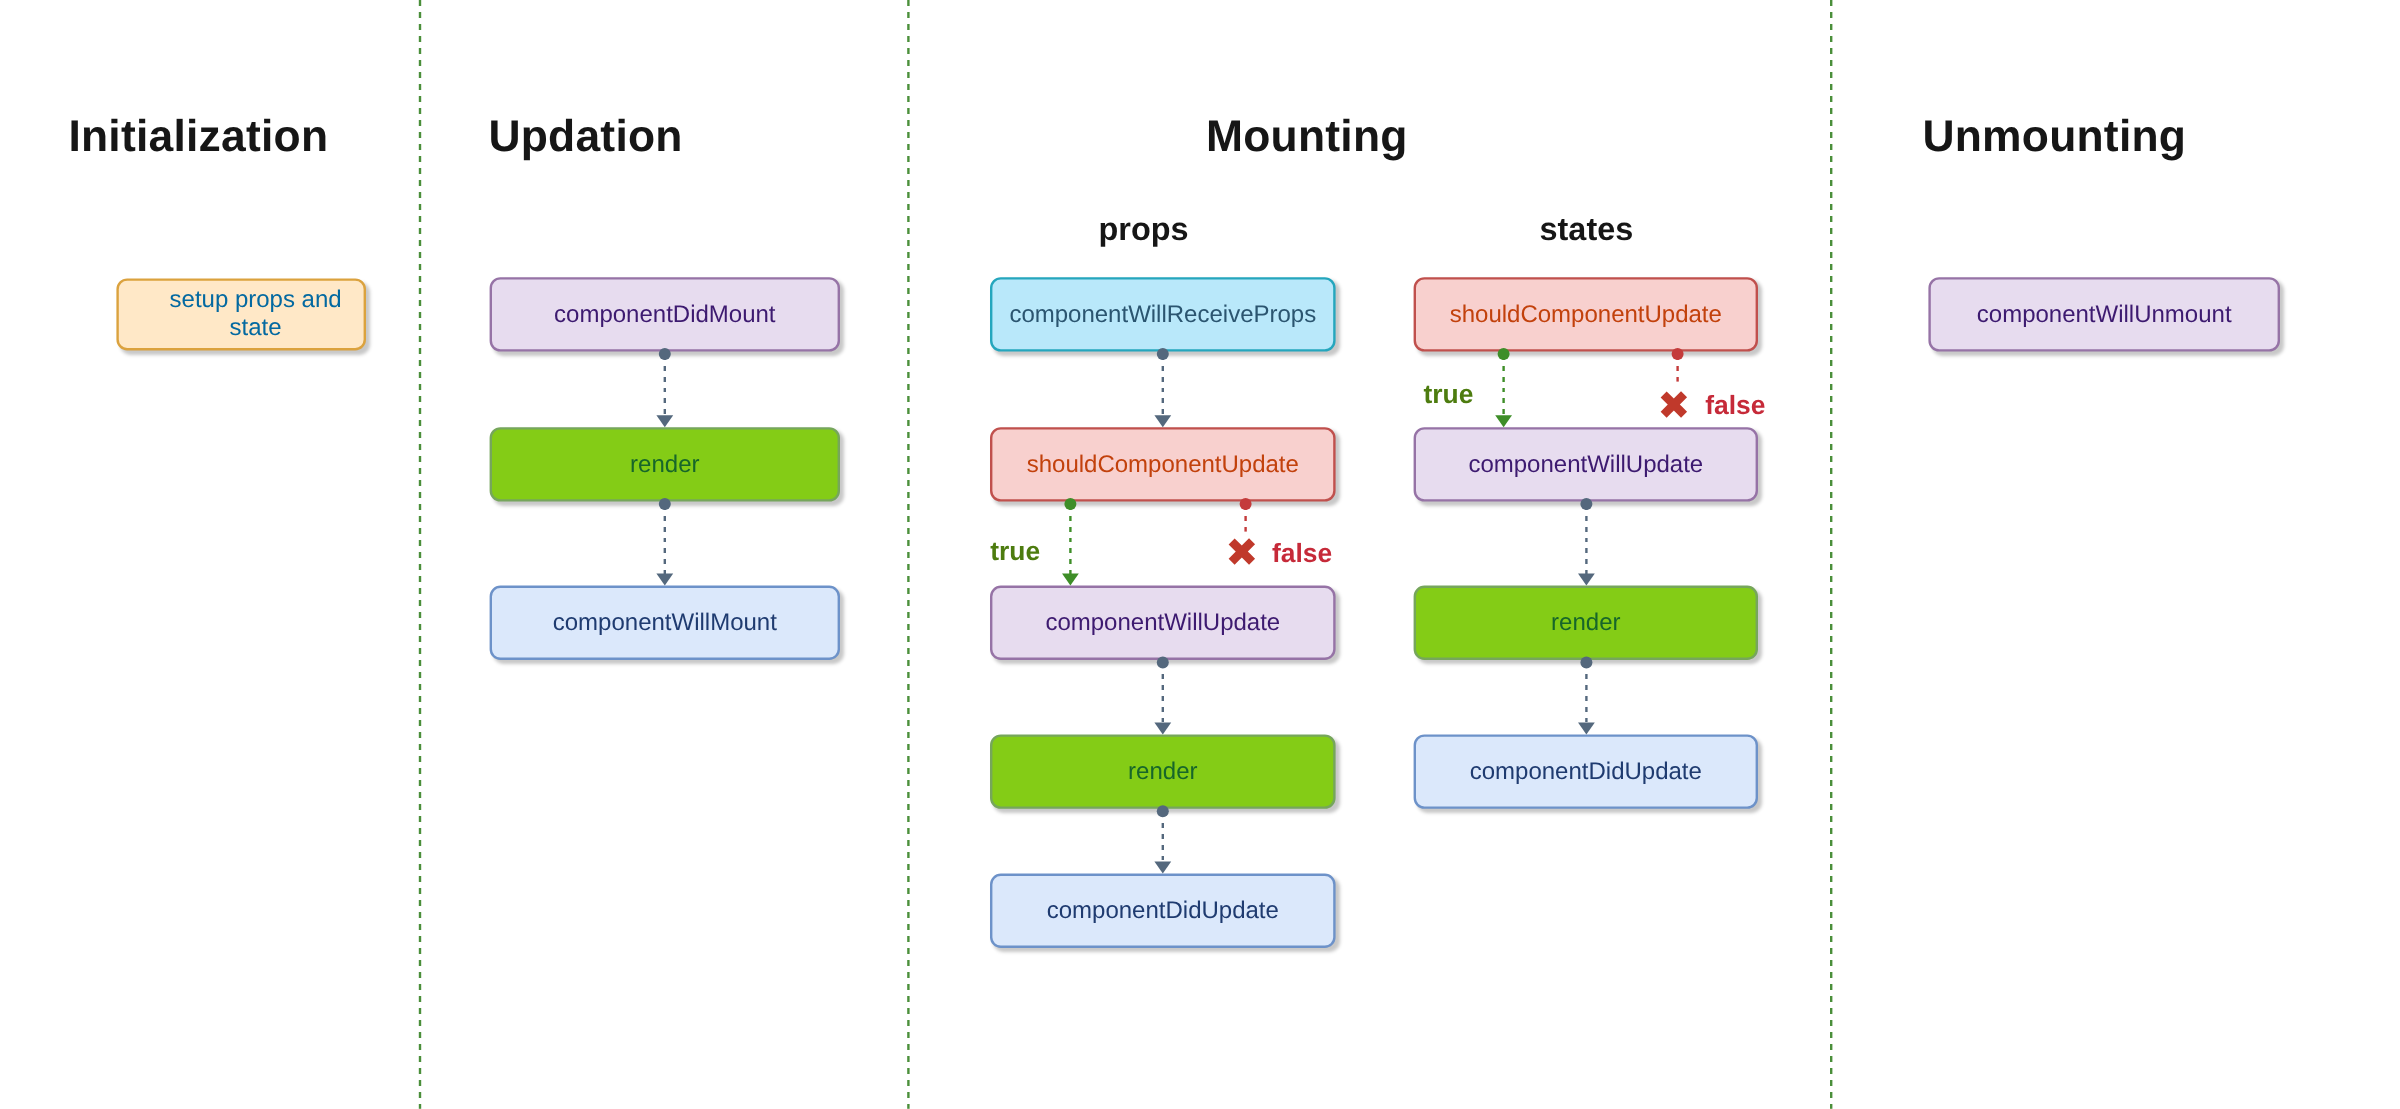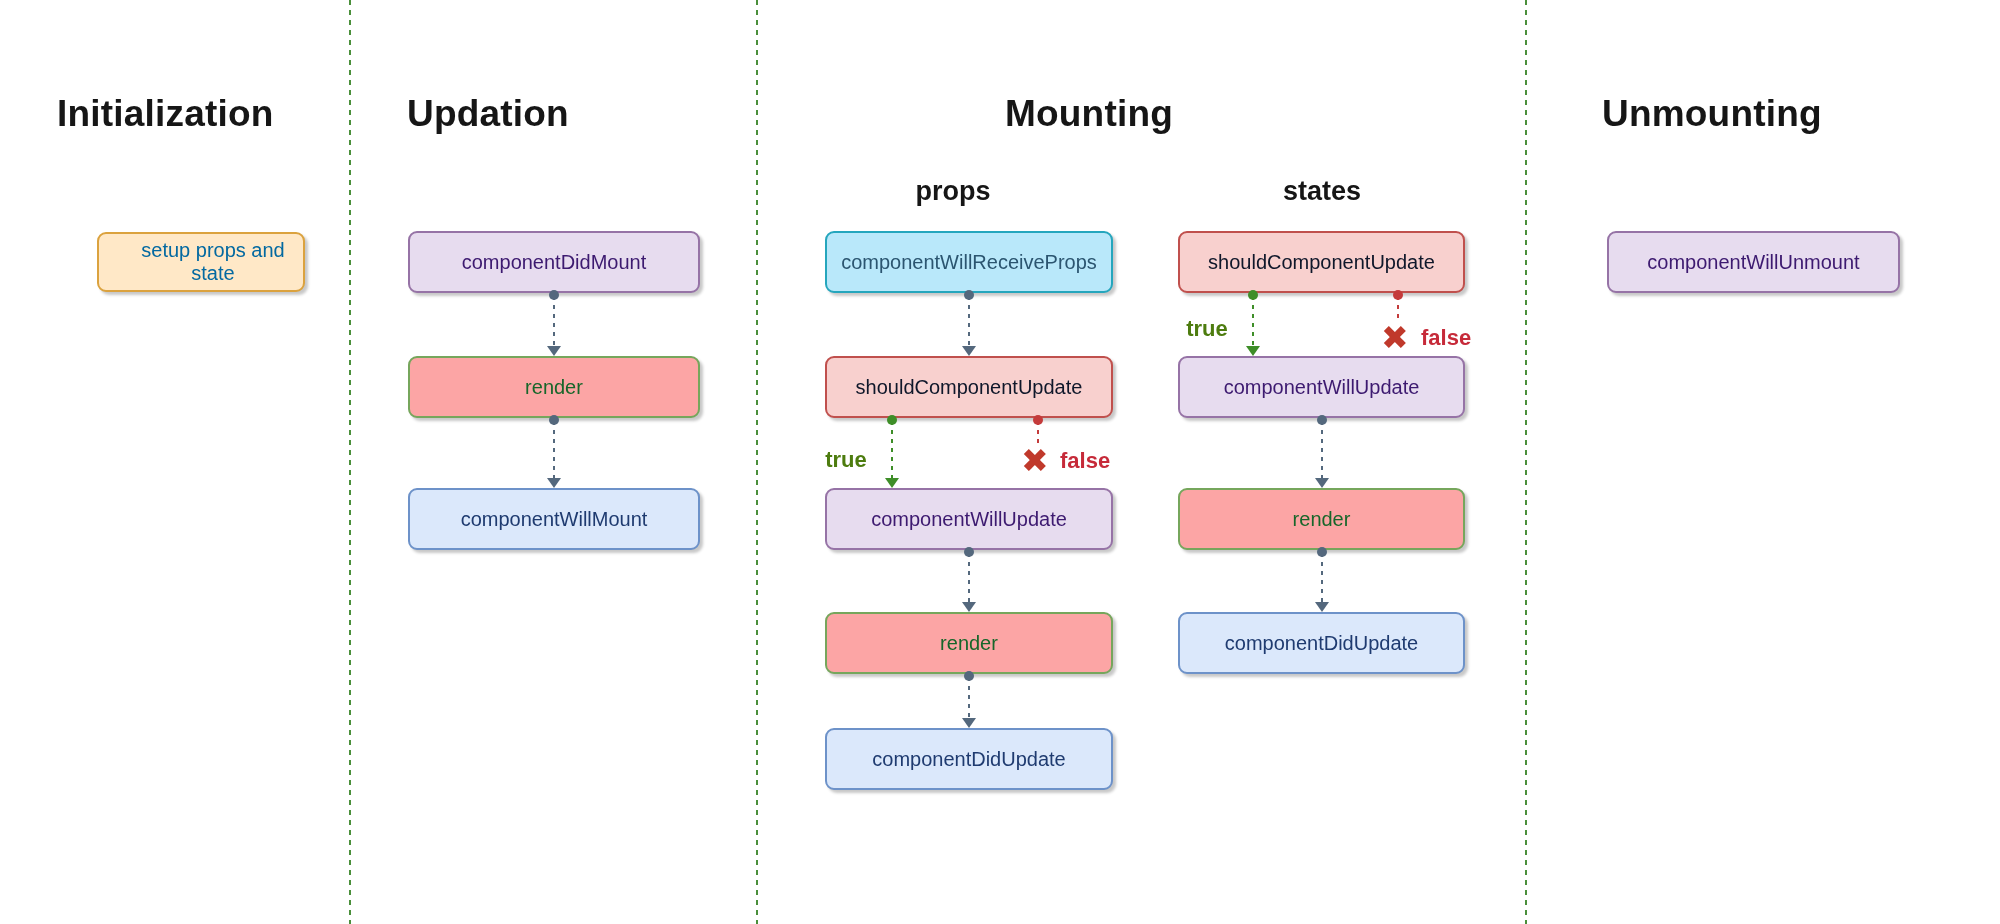--- a/index.html
+++ b/index.html
@@ -20,24 +20,24 @@
     position:absolute;text-align:center;font-size:27px;font-weight:700;color:#161616;
   }
   .node{
     position:absolute;display:flex;align-items:center;justify-content:center;
     border:2px solid;border-radius:9px;font-size:20px;
     box-shadow:3px 3px 3px rgba(0,0,0,0.22);
     box-sizing:border-box;text-align:center;
   }
   .node.orange{background:#ffe8c7;border-color:#dba23e;color:#0369a1;padding-left:24px;}
   .node.purple{background:#e7dcef;border-color:#9673a6;color:#3d1a70;}
-  .node.green {background:#fca5a5;border-color:#76a65c;color:#17662a;}
+  .node.green {background:#84cc16;border-color:#76a65c;color:#17662a;}
   .node.blue  {background:#dbe8fb;border-color:#6d92c9;color:#1f3b70;}
   .node.cyan  {background:#b9e8fa;border-color:#25a6bd;color:#2b5570;}
-  .node.red   {background:#f8d0ce;border-color:#c0504d;color:#0f172a;}
+  .node.red   {background:#f8d0ce;border-color:#c0504d;color:#c2410c;}
   .arrow{position:absolute;width:14px;}
   .arrow.slate{color:#54687d;}
   .arrow.green{color:#3e8e28;}
   .arrow.red{color:#c43b3b;}
   .arrow .dot{
     position:absolute;top:0;left:2px;width:10px;height:10px;border-radius:50%;
     background:currentColor;
   }
   .arrow .line{
     position:absolute;top:6px;bottom:9px;left:6px;width:2px;

